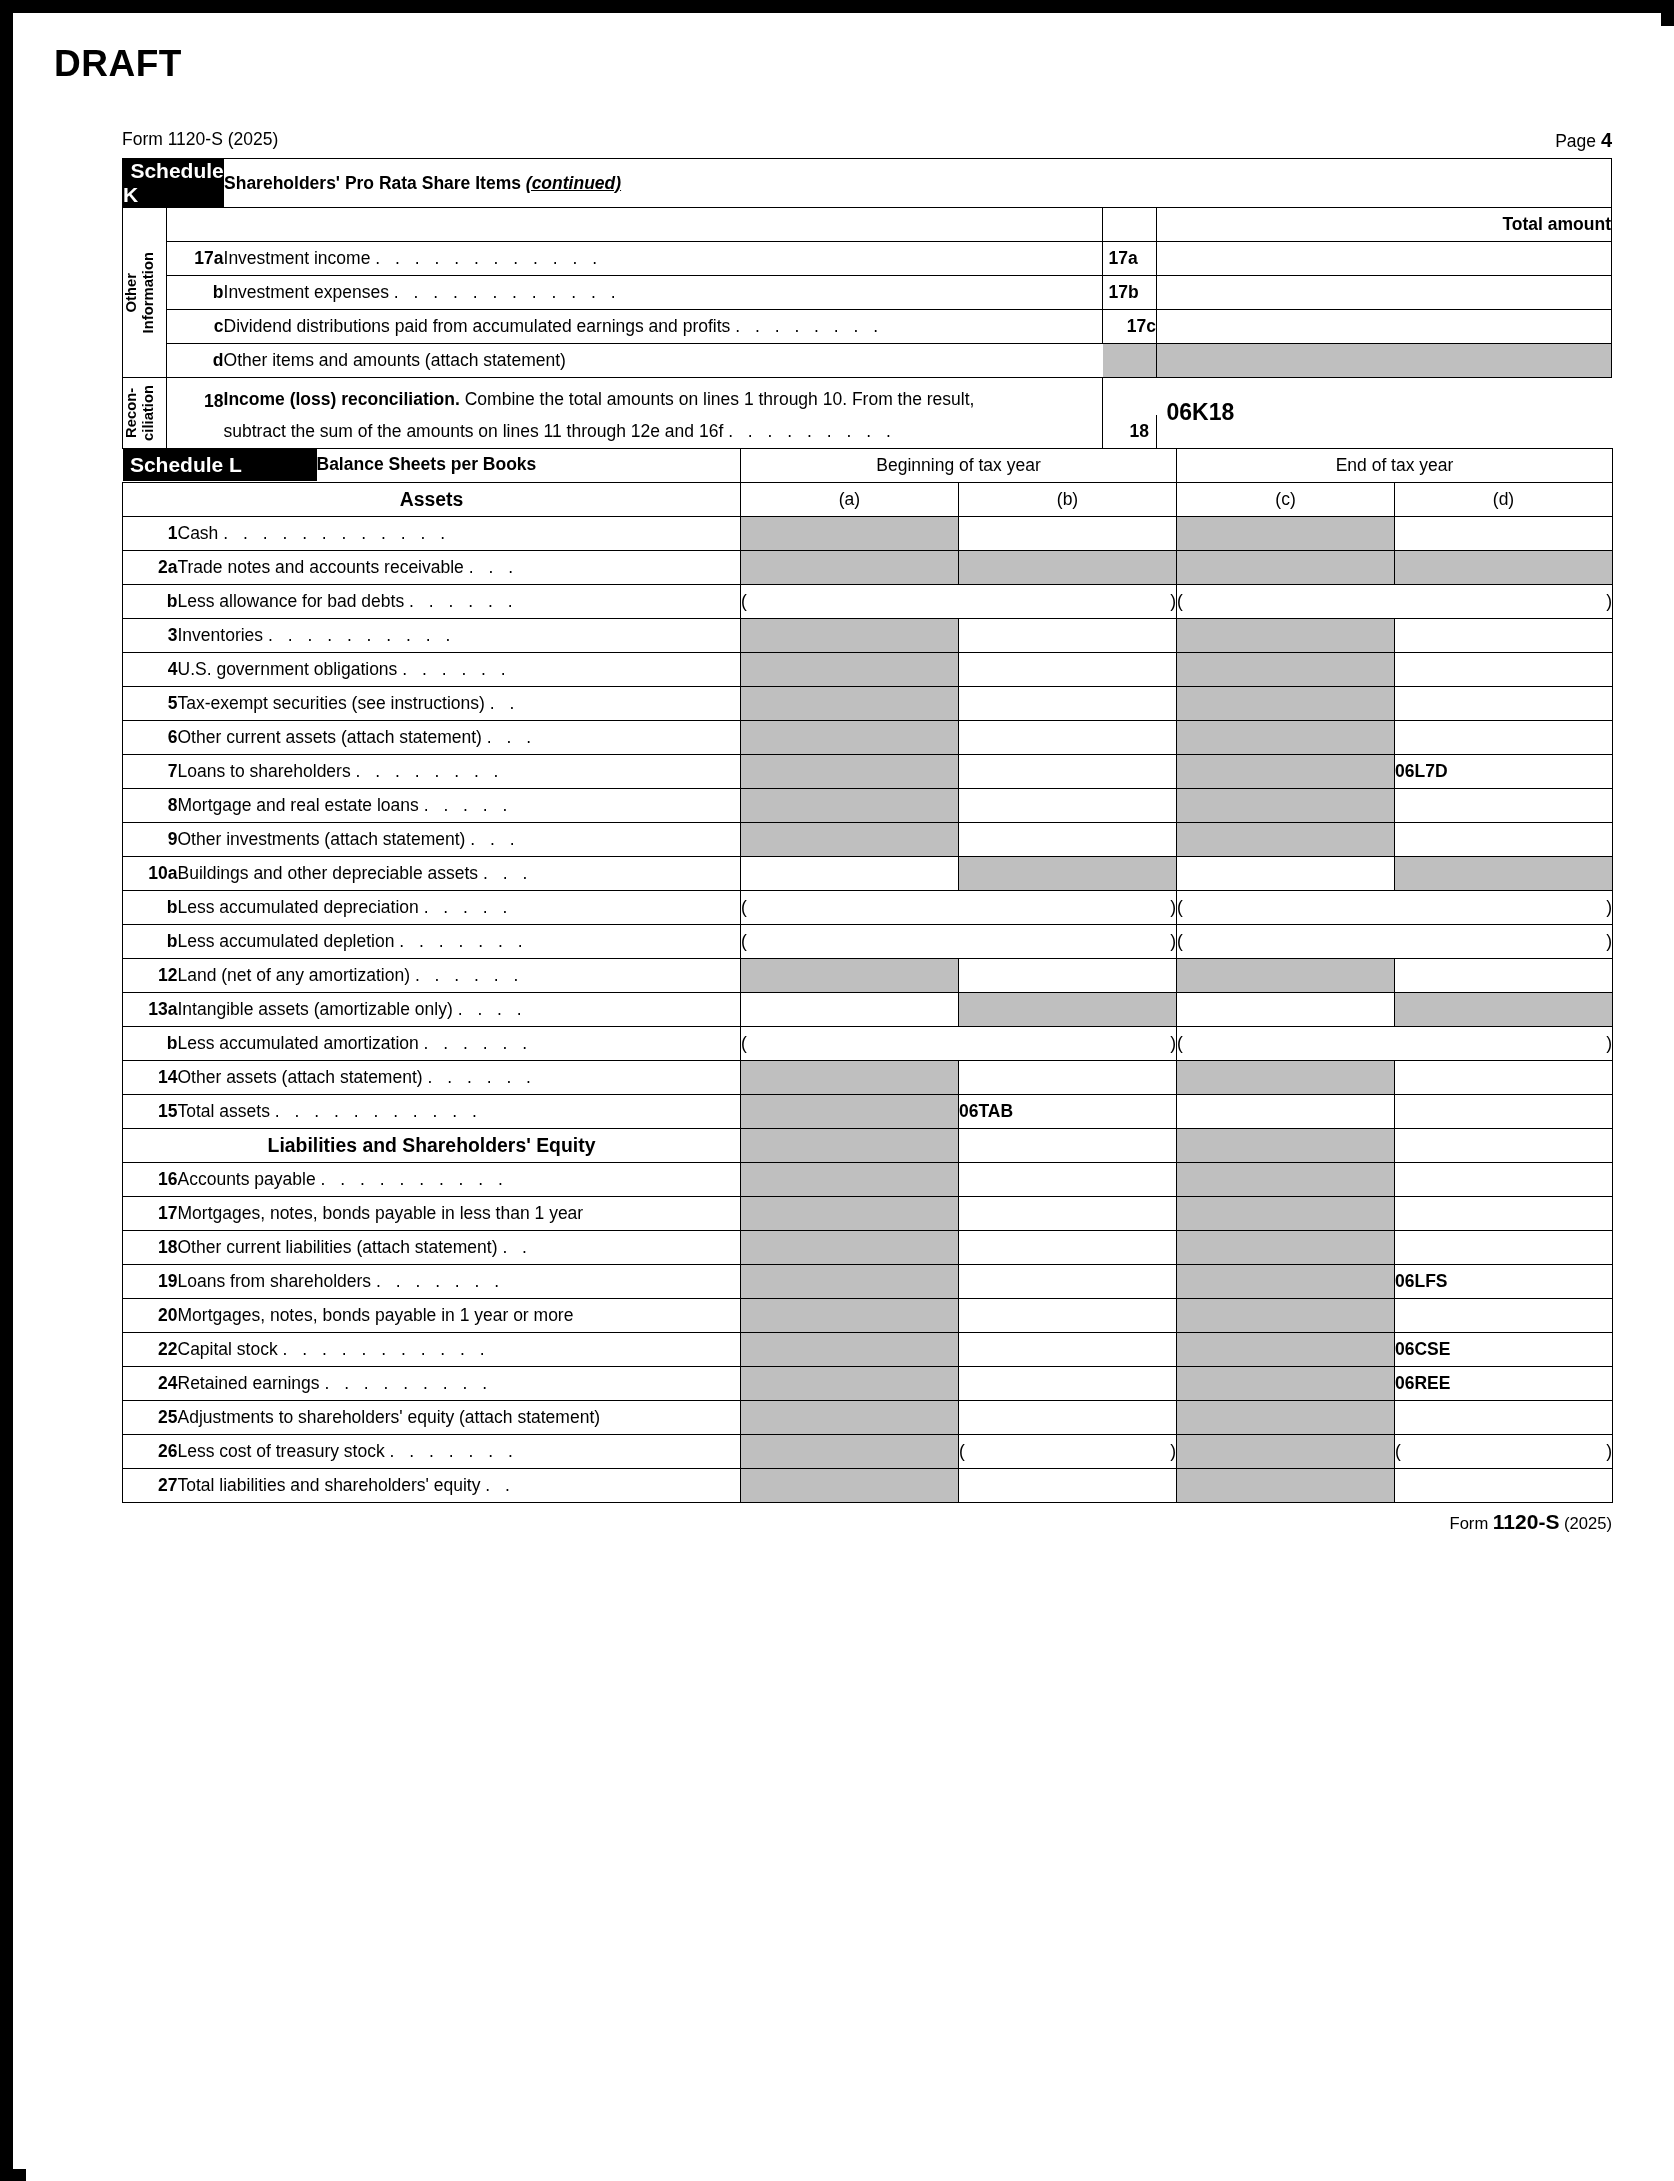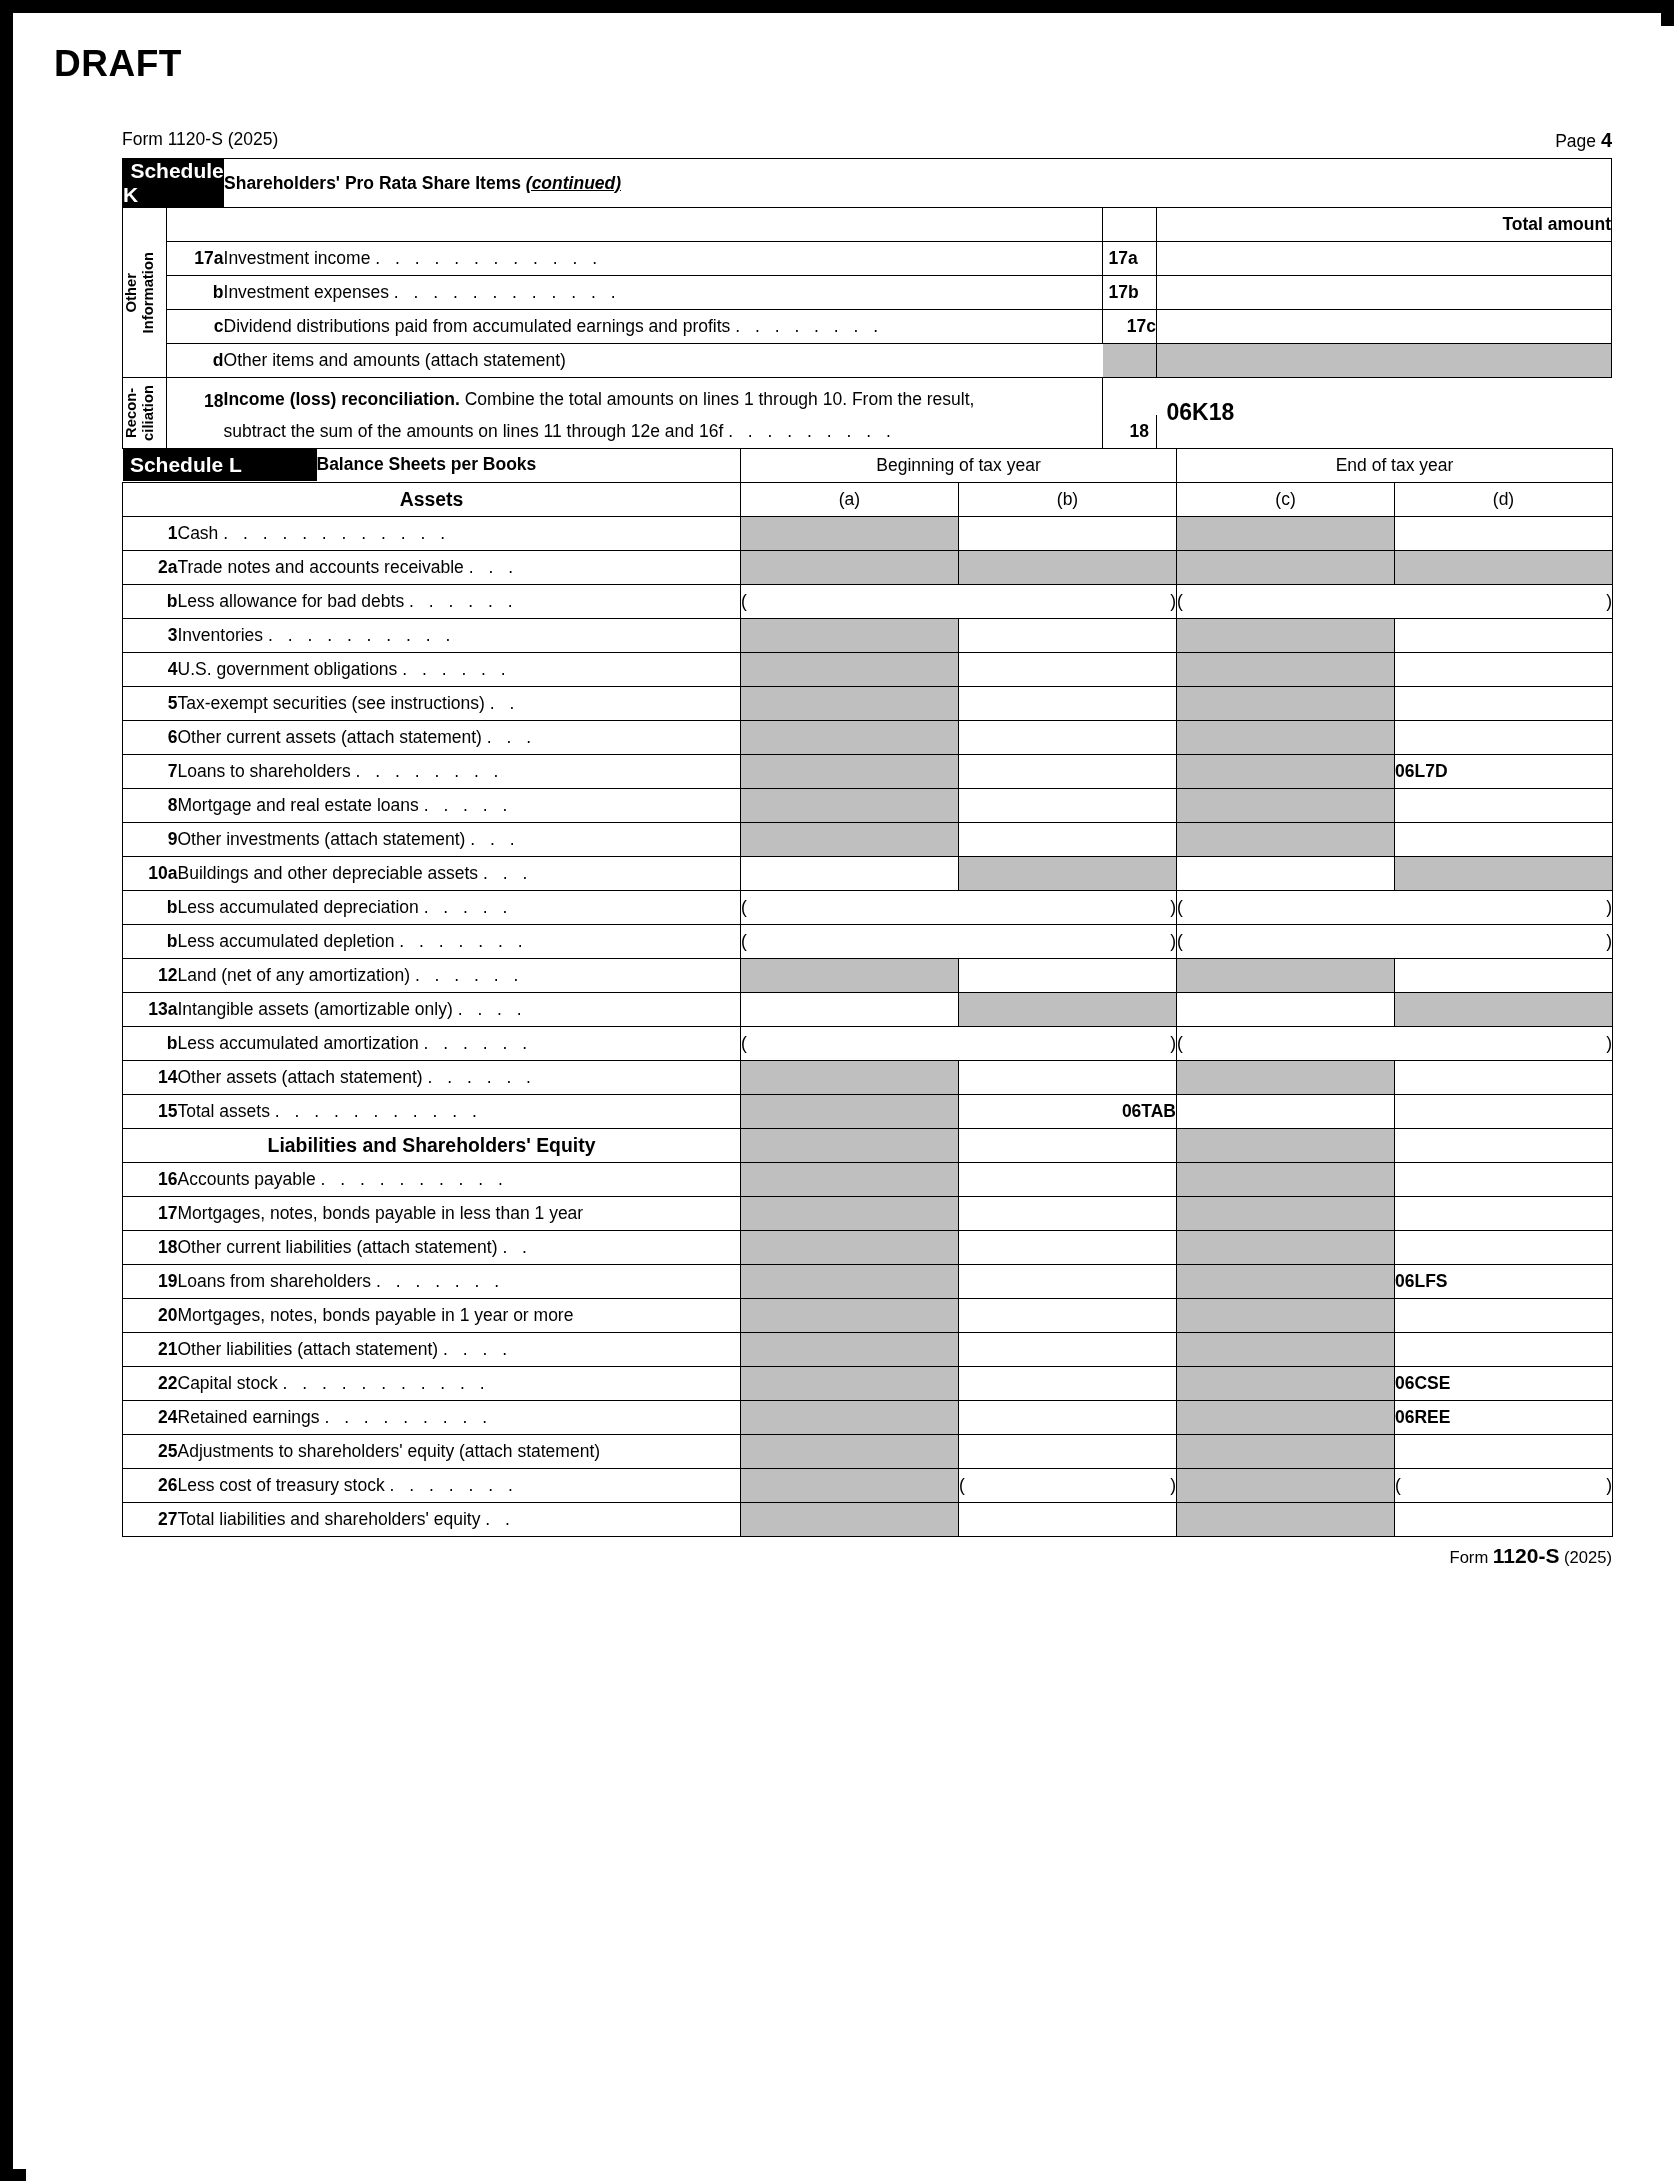--- a/index.html
+++ b/index.html
@@ -138,21 +138,21 @@
   .nb-t { border-top: none !important; }
   .nb-b { border-bottom: none !important; }
   .code {
     font-weight: bold;
     font-size: 23px;
     padding-left: 9.2px;
   }
   .codec {
     font-weight: bold;
     font-size: 23px;
-    text-align: right;
+    text-align: left;
   }
 </style>
 </head>
 <body>
 
 <div class="page">
   <div class="sheet">
 
     <div class="draft">DRAFT</div>
 
@@ -486,28 +486,20 @@
         </tr>
         <tr>
           <td class="lineno nb-r">20</td>
           <td class="desc nb-l"><span>Mortgages, notes, bonds payable in 1 year or more</span> <span class="dots"></span></td>
           <td class="shade"></td>
           <td></td>
           <td class="shade"></td>
           <td></td>
         </tr>
         <tr>
-          <td class="lineno nb-r">21</td>
-          <td class="desc nb-l"><span>Other liabilities (attach statement)</span> <span class="dots">. . . .</span></td>
-          <td class="shade"></td>
-          <td></td>
-          <td class="shade"></td>
-          <td></td>
-        </tr>
-        <tr>
           <td class="lineno nb-r">22</td>
           <td class="desc nb-l"><span>Capital stock</span> <span class="dots">. . . . . . . . . . .</span></td>
           <td class="shade"></td>
           <td></td>
           <td class="shade"></td>
           <td class="code">06CSE</td>
         </tr>
         <tr>
           <td class="lineno nb-r">24</td>
           <td class="desc nb-l"><span>Retained earnings</span> <span class="dots">. . . . . . . . .</span></td>

